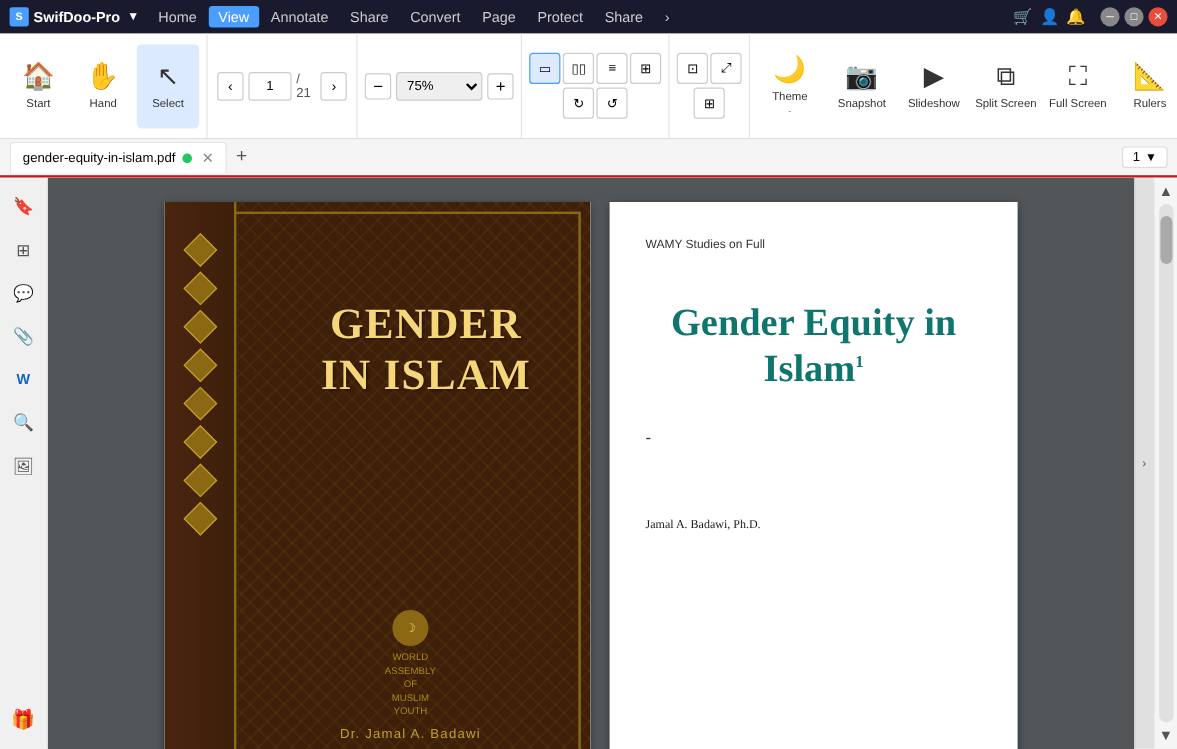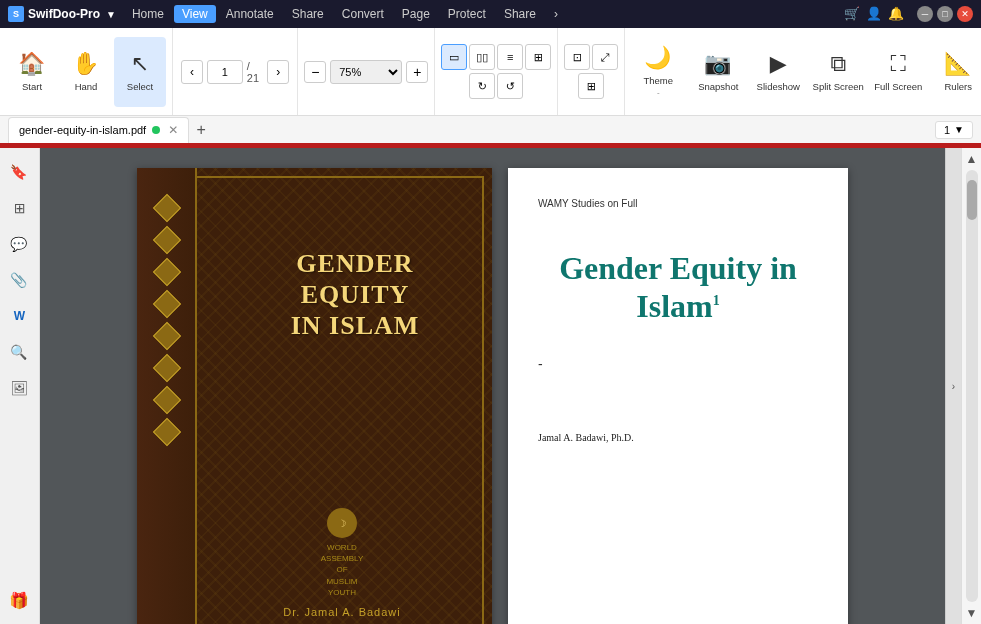--- a/index.html
+++ b/index.html
@@ -192,21 +192,21 @@
       background: transparent;
       gap: 4px;
       padding: 4px 2px;
     }
     .view-big-btn .big-icon { font-size: 22px; }
     .view-big-btn .btn-label { font-size: 9.5px; text-align: center; line-height: 1.2; }
 
     
     .tabs-row {
       background: #f5f5f5;
-      border-bottom: 5px solid #b91c1c;
+      border-bottom: 2px solid #b91c1c;
       height: 32px;
       display: flex;
       align-items: center;
       padding: 0 8px;
       flex-shrink: 0;
     }
     .tab-item {
       display: flex;
       align-items: center;
       gap: 6px;
@@ -373,21 +373,21 @@
     }
     .cover-main {
       position: absolute;
       left: 65px; right: 10px; top: 20px; bottom: 20px;
       display: flex;
       flex-direction: column;
       align-items: center;
     }
     .cover-title {
       color: #f5d77a;
-      font-size: 26px;
+      font-size: 36px;
       font-weight: bold;
       text-align: center;
       line-height: 1.2;
       margin-top: 60px;
       text-shadow: 1px 1px 2px rgba(0,0,0,0.5);
       font-family: serif;
       letter-spacing: 1px;
       margin-left: 26px;
     }
     .cover-author {
@@ -666,21 +666,20 @@
             <div class="ornament-diamond"></div>
             <div class="ornament-diamond"></div>
             <div class="ornament-diamond"></div>
             <div class="ornament-diamond"></div>
           </div>
         </div>
 
         <div class="cover-main">
           <div class="cover-title">
             <div>GENDER</div>
-            <div>EQUITY</div>
             <div>IN ISLAM</div>
           </div>
           <div style="flex:1;"></div>
           <div class="cover-emblem">☽</div>
           <div class="cover-publisher">
             <div>WORLD</div>
             <div>ASSEMBLY</div>
             <div>OF</div>
             <div>MUSLIM</div>
             <div>YOUTH</div>

